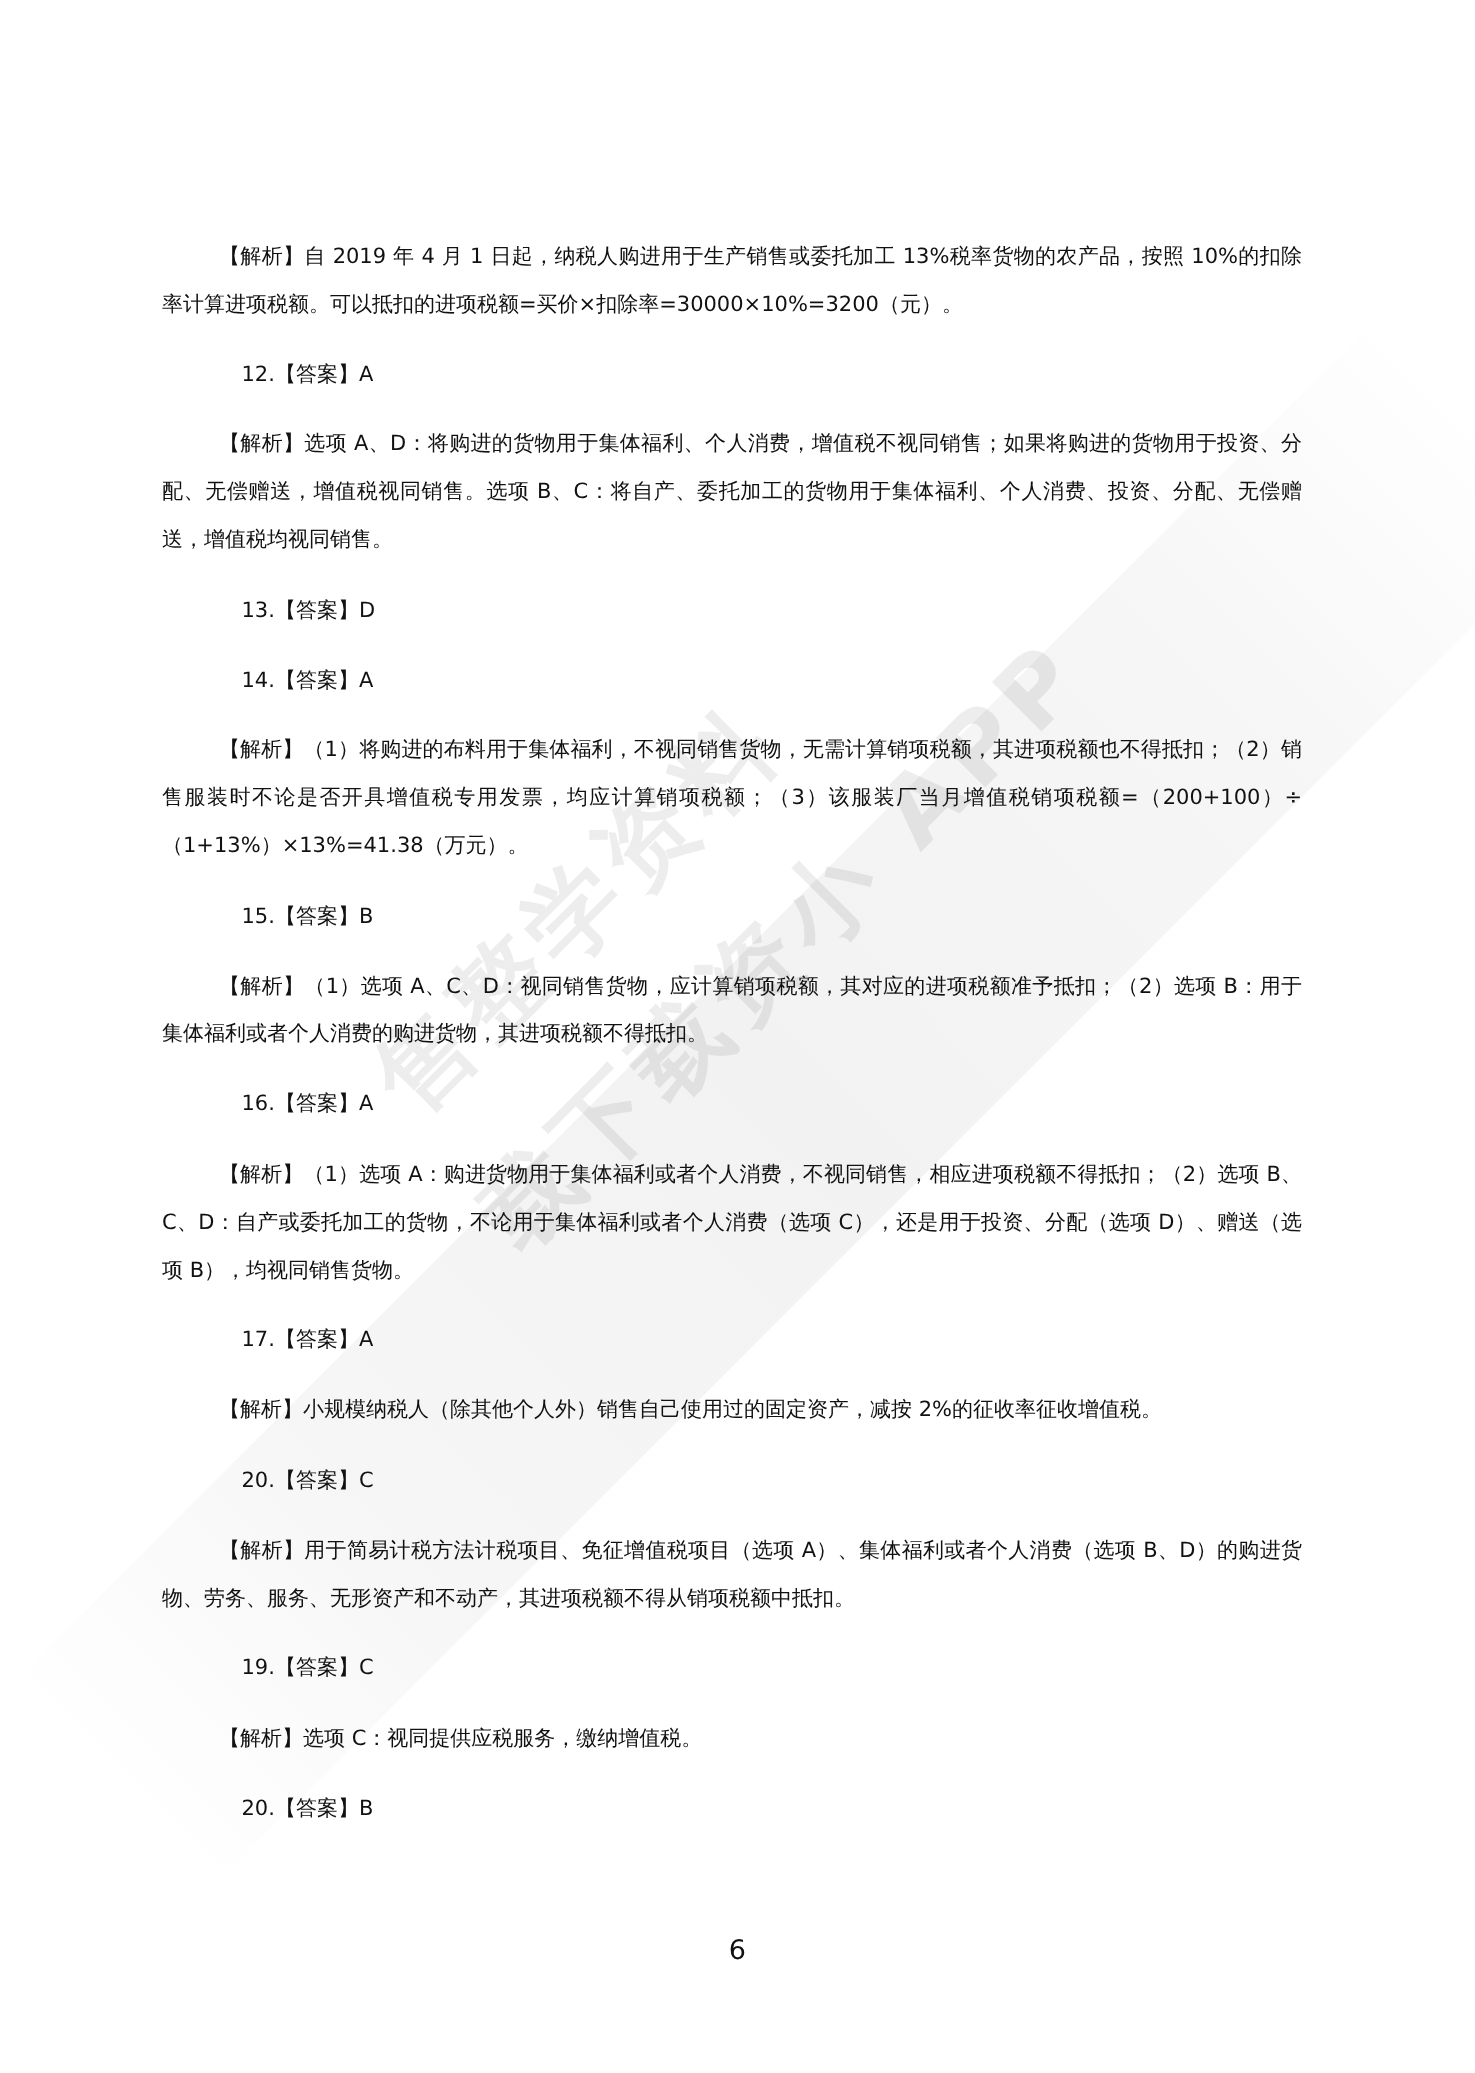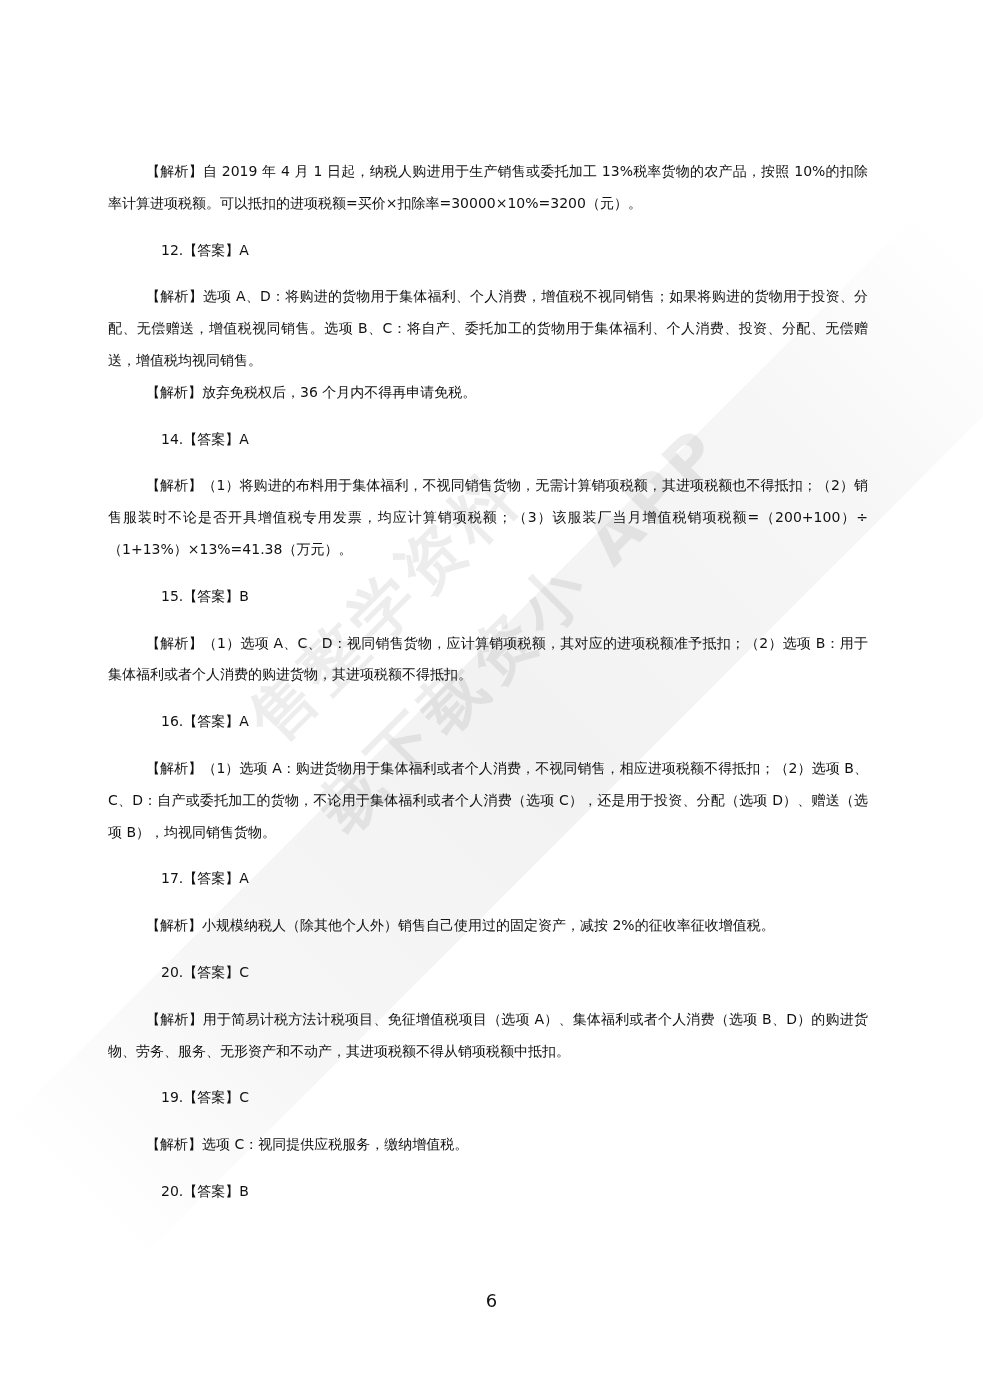--- a/index.html
+++ b/index.html
@@ -34,21 +34,21 @@
 <body>
 
 <div class="watermark-band"></div>
 <div class="watermark-text">售整学资料</div>
 <div class="watermark-text second">载下载资小 APP</div>
 
 <div class="content">
   <p class="p">【解析】自 2019 年 4 月 1 日起，纳税人购进用于生产销售或委托加工 13%税率货物的农产品，按照 10%的扣除率计算进项税额。可以抵扣的进项税额=买价×扣除率=30000×10%=3200（元）。</p>
   <p class="answer">12.【答案】A</p>
   <p class="p">【解析】选项 A、D：将购进的货物用于集体福利、个人消费，增值税不视同销售；如果将购进的货物用于投资、分配、无偿赠送，增值税视同销售。选项 B、C：将自产、委托加工的货物用于集体福利、个人消费、投资、分配、无偿赠送，增值税均视同销售。</p>
-  <p class="p">【解析】放弃免税权后，36 个月内不得再申请免税。</p>
+  <p class="answer">13.【答案】D</p>
   <p class="answer">14.【答案】A</p>
   <p class="p">【解析】（1）将购进的布料用于集体福利，不视同销售货物，无需计算销项税额，其进项税额也不得抵扣；（2）销售服装时不论是否开具增值税专用发票，均应计算销项税额；（3）该服装厂当月增值税销项税额=（200+100）÷（1+13%）×13%=41.38（万元）。</p>
   <p class="answer">15.【答案】B</p>
   <p class="p">【解析】（1）选项 A、C、D：视同销售货物，应计算销项税额，其对应的进项税额准予抵扣；（2）选项 B：用于集体福利或者个人消费的购进货物，其进项税额不得抵扣。</p>
   <p class="answer">16.【答案】A</p>
   <p class="p">【解析】（1）选项 A：购进货物用于集体福利或者个人消费，不视同销售，相应进项税额不得抵扣；（2）选项 B、C、D：自产或委托加工的货物，不论用于集体福利或者个人消费（选项 C），还是用于投资、分配（选项 D）、赠送（选项 B），均视同销售货物。</p>
   <p class="answer">17.【答案】A</p>
   <p class="p">【解析】小规模纳税人（除其他个人外）销售自己使用过的固定资产，减按 2%的征收率征收增值税。</p>
   <p class="answer">20.【答案】C</p>
   <p class="p">【解析】用于简易计税方法计税项目、免征增值税项目（选项 A）、集体福利或者个人消费（选项 B、D）的购进货物、劳务、服务、无形资产和不动产，其进项税额不得从销项税额中抵扣。</p>

